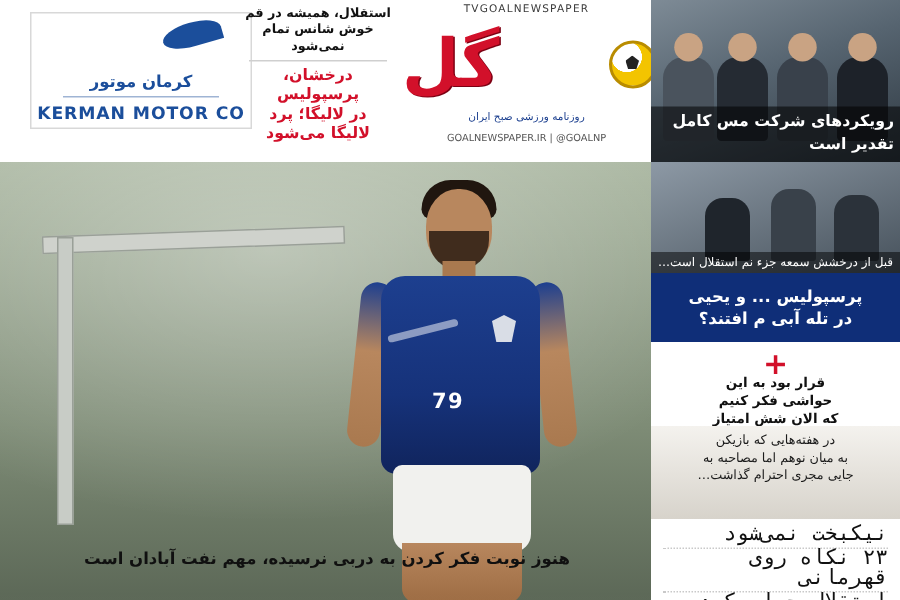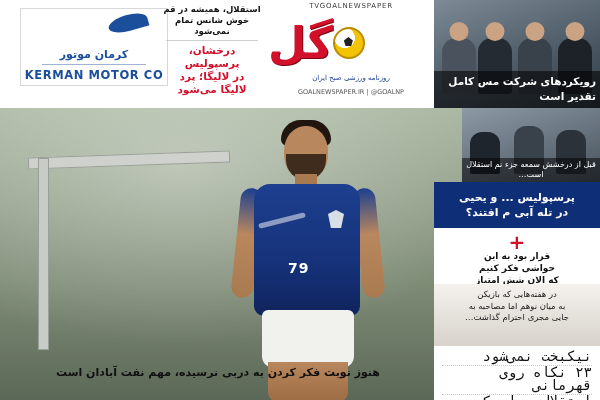--- a/index.html
+++ b/index.html
@@ -132,21 +132,21 @@
     direction: ltr;
   }
   .masthead .logo-wrap {
     position: absolute;
     top: 12px;
     right: 0;
     left: 0;
     height: 62px;
     display: flex;
     align-items: center;
-    justify-content: flex-end;
+    justify-content: space-between;
   }
   .masthead .goal {
     font-size: 44px;
     font-weight: bold;
     color: #d2102a;
     line-height: 44px;
     letter-spacing: -2px;
     text-shadow: 1px 1px 0 #7c0013;
   }
   .masthead .ball {
@@ -394,21 +394,21 @@
     position: absolute;
     right: 0;
     top: 108px;
     width: 166px;
     height: 292px;
   }
   .rc-photo {
     position: absolute;
     right: 0;
     top: 0;
-    width: 138px;
+    width: 166px;
     height: 74px;
     background: linear-gradient(160deg,#8d99a5,#47525c);
     overflow: hidden;
   }
   .rc-photo .fig {
     position: absolute;
     bottom: 8px;
     width: 30px;
     height: 44px;
     background: #2b3views;

